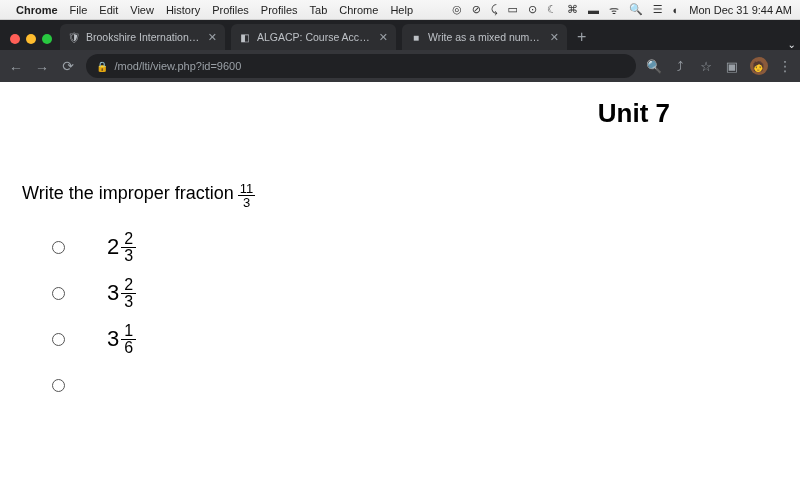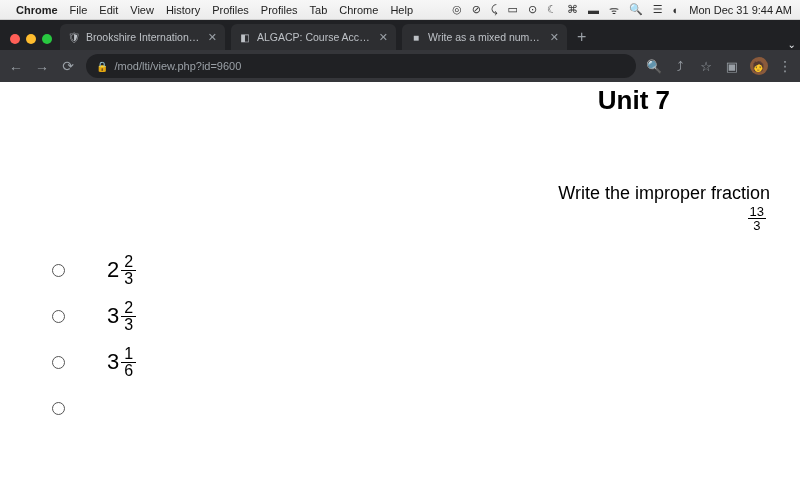--- a/index.html
+++ b/index.html
@@ -60,30 +60,29 @@
   .menu-dots { color:#9aa0a6; font-size:14px; }
   .caret { color:#e8eaed; font-size:10px; margin-left:auto; margin-right:4px;}
 
   
   .page {
     background:#fff; color:#000; height: calc(500px - 20px - 30px - 32px);
     position:relative; overflow:hidden;
     font-family: Arial, Helvetica, sans-serif;
   }
   .unit-title {
-    position:absolute; top:3px; right:130px;
+    position:absolute; top:16px; right:130px;
     font-size:26px; font-weight:700;
   }
   .question-area {
     position:absolute; top:100px; left:22px; right:30px;
   }
   .prompt {
-    font-size:18px; display:flex; align-items:flex-end; flex-wrap:wrap;
+    font-size:18px; display:flex; align-items:flex-start; flex-wrap:wrap;
     line-height:1.3;
-    flex-direction:column;
   }
   .prompt .frac { display:inline-flex; flex-direction:column; align-items:center; margin:0 4px; font-size:13px; line-height:1;}
   .prompt .frac .num{ border-bottom:1px solid #000; padding:0 2px;}
   .prompt .frac .den{ padding:0 2px;}
   .choices { margin-top:18px; }
   .choice {
     display:flex; align-items:center; margin:0 0 6px 30px; height:40px;
   }
   .radio {
     width:13px;height:13px;border:1.5px solid #555;border-radius:50%;
@@ -171,21 +170,21 @@
     <span class="menu-dots">⋮</span>
   </div>
 
   <div class="page">
     <div class="unit-title">Unit 7</div>
 
     <div class="question-area">
       <div class="prompt">
         <span>Write the improper fraction </span>
         <span class="frac">
-          <span class="num">13</span>
+          <span class="num">11</span>
           <span class="den">3</span>
         </span>
       </div>
 
       <div class="choices">
         <div class="choice">
           <span class="radio"></span>
           <span class="mixed">
             <span class="whole">2</span>
             <span class="mfrac">

